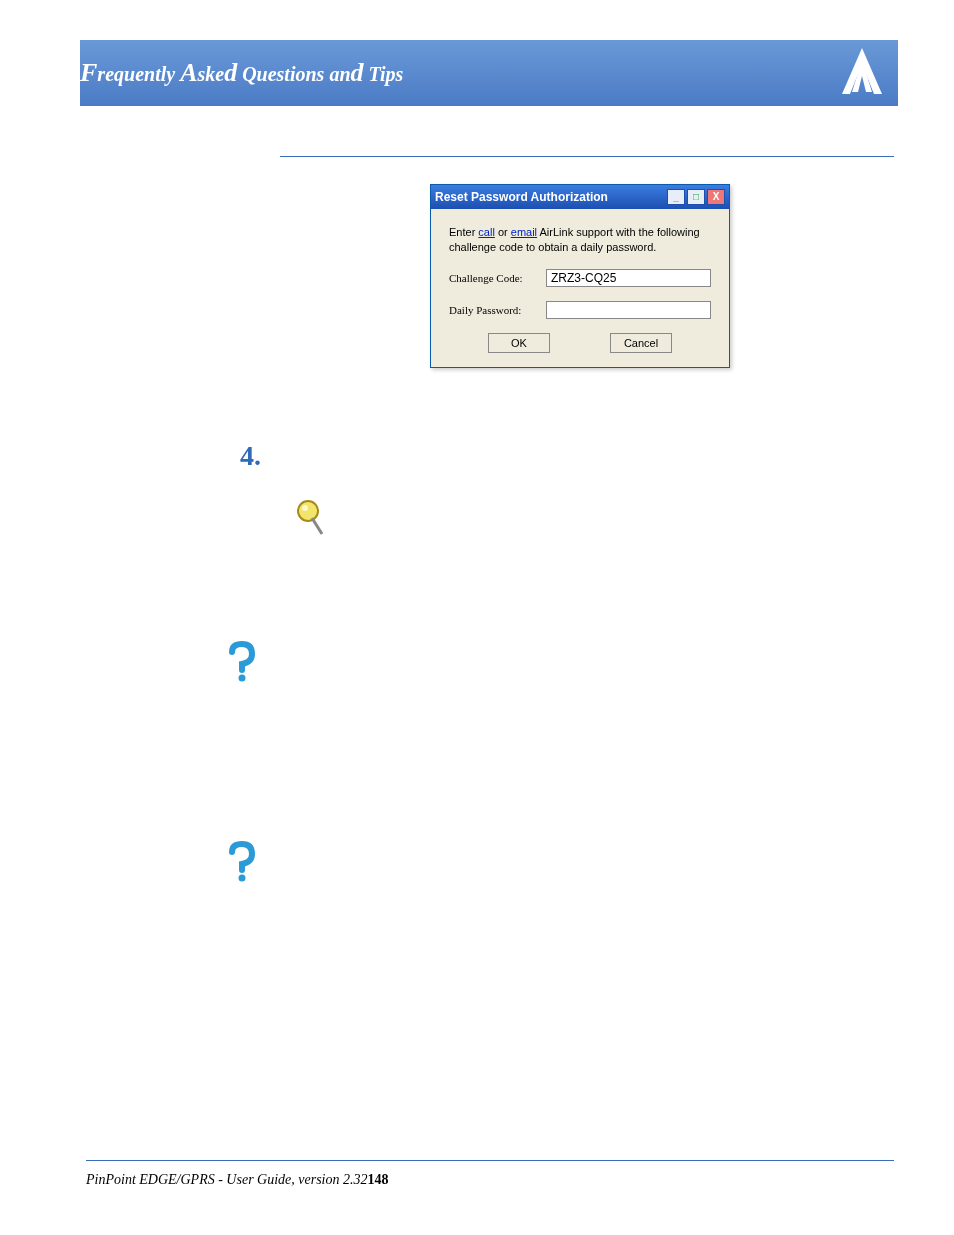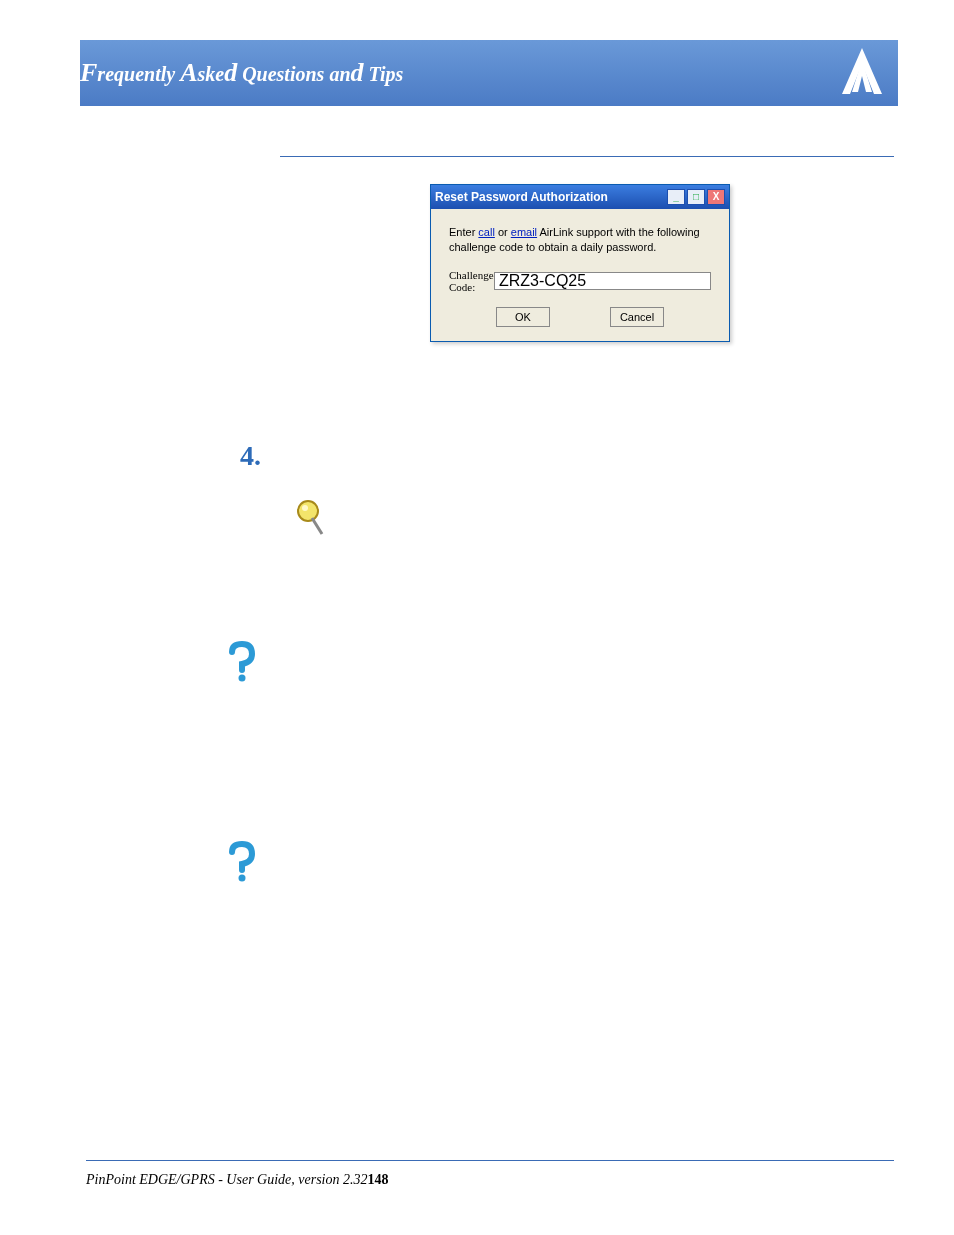--- a/index.html
+++ b/index.html
@@ -30,23 +30,23 @@
   }
   .titlebar .title { flex: 1; }
   .winbtns { display: flex; gap: 2px; }
   .winbtn { width: 18px; height: 16px; border: 1px solid #1c4fb0; background: #e8eef8; color: #2a4; font-size: 10px; line-height: 14px; text-align: center; font-weight: bold; }
   .winbtn.close { background:#e77; color:#fff; }
   .dlgbody { padding: 16px 18px 14px; font-size: 11px; color: #000; }
   .dlgmsg { line-height: 1.35; margin-bottom: 14px; }
   .dlgmsg a { color: #0020c0; text-decoration: underline; }
   .formrow { display: flex; align-items: center; margin-bottom: 14px; }
   .formrow label { width: 120px; font-family: Liberation Serif, serif; }
-  .formrow input { flex: 1; border: 1px solid #888; height: 18px; font-size: 16px; padding: 8px 4px; background:#fff; }
+  .formrow input { flex: 1; border: 1px solid #888; height: 18px; font-size: 12px; padding: 8px 4px; background:#fff; }
   .btnrow { display: flex; justify-content: center; gap: 60px; margin-top: 6px; }
-  .btnrow button { width: 54px; height: 20px; font-size: 11px; background:#efecde; border:1px solid #888; }
+  .btnrow button { width: 62px; height: 20px; font-size: 11px; background:#efecde; border:1px solid #888; }
 
   .step {
     position: absolute; left: 240px; right: 84px; top: 440px;
     display: flex;
   }
   .stepnum { width: 44px; font-family: Georgia, serif; font-size: 28px; font-weight: bold; color: #2d6bb8; }
   .steptxt { flex:1; font-family: Georgia, serif; font-size: 15px; color: #fff; line-height: 1.35; }
 
   .note {
     position: absolute; left: 292px; right: 84px;
@@ -107,20 +107,24 @@
     </div>
   </div>
   <div class="dlgbody">
     <div class="dlgmsg">
       <span>Enter </span><a href="#">call</a><span> or </span><a href="#">email</a><span> AirLink support with the following challenge code to obtain a daily password.</span>
     </div>
     <div class="formrow">
       <label>Challenge Code:</label>
       <input type="text" readonly="" value="ZRZ3-CQ25" style="">
     </div>
+    <div class="formrow">
+      <label>Daily Password:</label>
+      <input type="text" style="">
+    </div>
     <div class="btnrow">
       <button>OK</button>
       <button>Cancel</button>
     </div>
   </div>
 </div>
 
 <div class="step">
   <div class="stepnum">4.</div>
   <div class="steptxt">Enter the daily password you were given by AirLink and click OK.</div>

